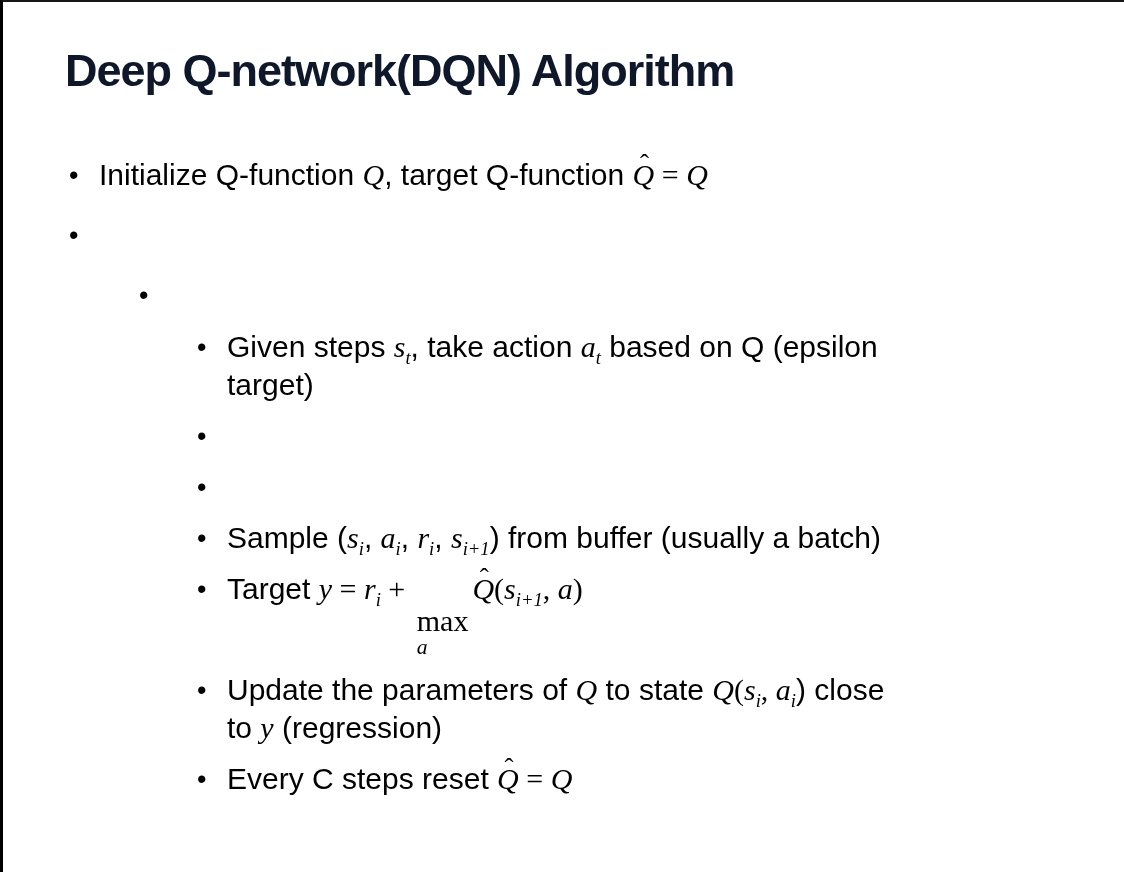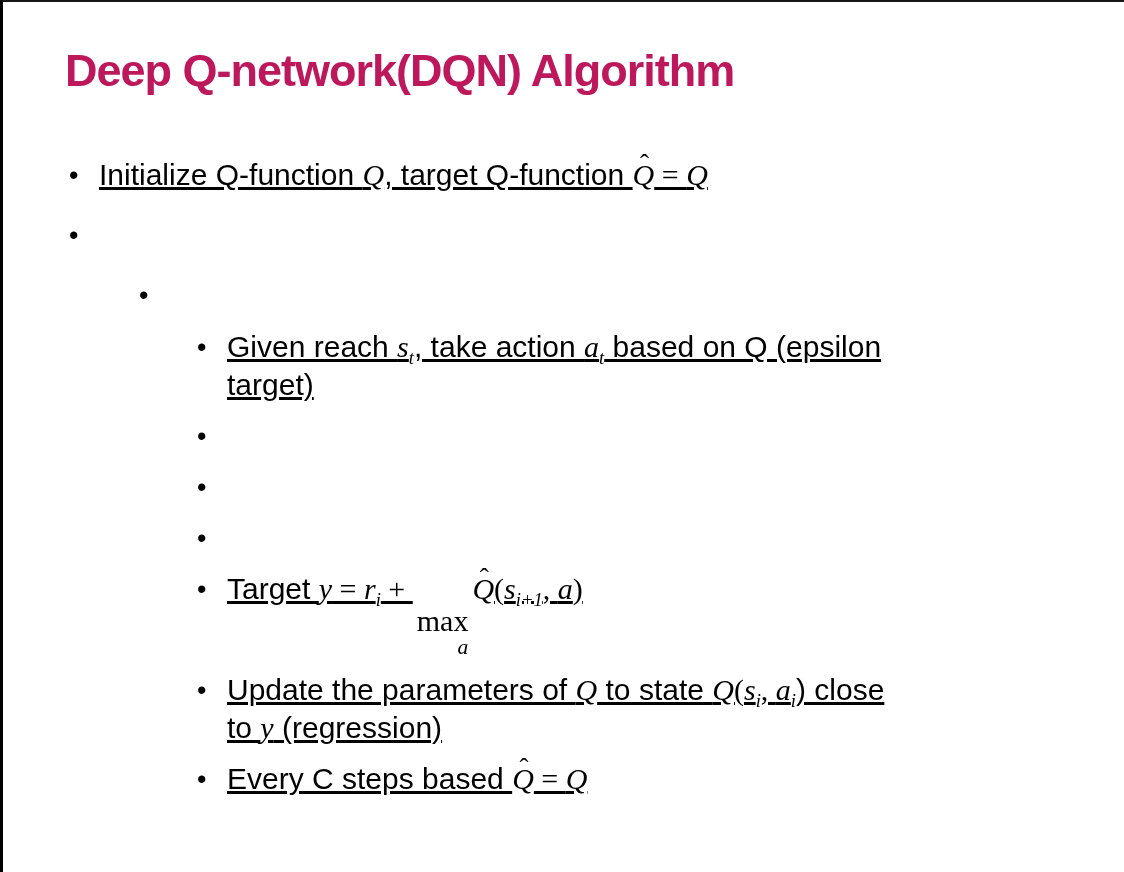--- a/index.html
+++ b/index.html
@@ -11,33 +11,33 @@
     font-family:"Liberation Sans", sans-serif;
     color:#000;
     overflow:hidden;
   }
   .title {
     margin:40px 0 0 62px;
     font-size:45px;
     line-height:58px;
     font-weight:bold;
     letter-spacing:-1px;
-    color:#be185d;
+    color:#0f172a;
   }
   .list { margin-top:56px; }
   .b {
     display:flex;
     font-size:30px;
     line-height:38px;
   }
   .l1 { margin-left:66px;  margin-bottom:22px; }
   .l2 { margin-left:136px; margin-bottom:14px; }
   .l3 { margin-left:194px; margin-bottom:13px; }
   .marker { width:30px; flex:none; font-size:27px; }
-  .content { max-width:900px;text-decoration:underline; }
+  .content { max-width:900px; }
   
   .mi {
     font-family:"Liberation Serif", serif;
     font-style:italic;
   }
   .mo { font-family:"Liberation Serif", serif; }
   sub { font-size:0.62em; line-height:0; }
   
   .qhat { position:relative; display:inline-block; }
   .qhat .hat {
@@ -46,21 +46,21 @@
     left:55%;
     transform:translateX(-50%);
     font-size:0.9em;
     font-style:normal;
     font-family:"Liberation Serif", serif;
   }
   
   .maxstack {
     display:inline-flex;
     flex-direction:column;
-    align-items:flex-end;
+    align-items:flex-start;
     line-height:1.02;
     vertical-align:-1.05em;
     margin:0 4px;
   }
   .maxstack .mx { font-family:"Liberation Serif", serif; }
   .maxstack .under { font-size:0.72em; }
 </style>
 </head>
 <body>
 
@@ -76,46 +76,47 @@
   <div class="b l1">
     <span class="marker">•</span>
   </div>
 
   <div class="b l2">
     <span class="marker">•</span>
   </div>
 
   <div class="b l3">
     <span class="marker">•</span>
-    <span class="content"><span>Given reach </span><span class="mi">s</span><sub class="mi">t</sub><span>, take action </span><span class="mi">a</span><sub class="mi">t</sub><span> based on Q (epsilon</span><br><span>target)</span></span>
+    <span class="content"><span>Given steps </span><span class="mi">s</span><sub class="mi">t</sub><span>, take action </span><span class="mi">a</span><sub class="mi">t</sub><span> based on Q (epsilon</span><br><span>target)</span></span>
   </div>
 
   <div class="b l3">
     <span class="marker">•</span>
   </div>
 
   <div class="b l3">
     <span class="marker">•</span>
   </div>
 
   <div class="b l3">
     <span class="marker">•</span>
+    <span class="content"><span>Sample (</span><span class="mi">s</span><sub class="mi">i</sub><span>, </span><span class="mi">a</span><sub class="mi">i</sub><span>, </span><span class="mi">r</span><sub class="mi">i</sub><span>, </span><span class="mi">s</span><sub class="mi">i+1</sub><span>) from buffer (usually a batch)</span></span>
   </div>
 
   <div class="b l3">
     <span class="marker">•</span>
     <span class="content"><span>Target </span><span class="mi">y</span><span class="mo"> = </span><span class="mi">r</span><sub class="mi">i</sub><span class="mo"> + </span><span class="maxstack">
           <span class="mx">max</span>
           <span class="under mi">a</span>
         </span><span class="mi qhat"><span class="hat">ˆ</span><span>Q</span></span><span class="mo">(</span><span class="mi">s</span><sub class="mi">i+1</sub><span class="mo">, </span><span class="mi">a</span><span class="mo">)</span></span>
   </div>
 
   <div class="b l3">
     <span class="marker">•</span>
     <span class="content"><span>Update the parameters of </span><span class="mi">Q</span><span> to state </span><span class="mi">Q</span><span class="mo">(</span><span class="mi">s</span><sub class="mi">i</sub><span class="mo">, </span><span class="mi">a</span><sub class="mi">i</sub><span>) close</span><br><span>to </span><span class="mi">y</span><span> (regression)</span></span>
   </div>
 
   <div class="b l3">
     <span class="marker">•</span>
-    <span class="content"><span>Every C steps based </span><span class="mi qhat"><span class="hat">ˆ</span><span>Q</span></span><span class="mo"> = </span><span class="mi">Q</span></span>
+    <span class="content"><span>Every C steps reset </span><span class="mi qhat"><span class="hat">ˆ</span><span>Q</span></span><span class="mo"> = </span><span class="mi">Q</span></span>
   </div>
 
 </div>
 
 </body></html>

